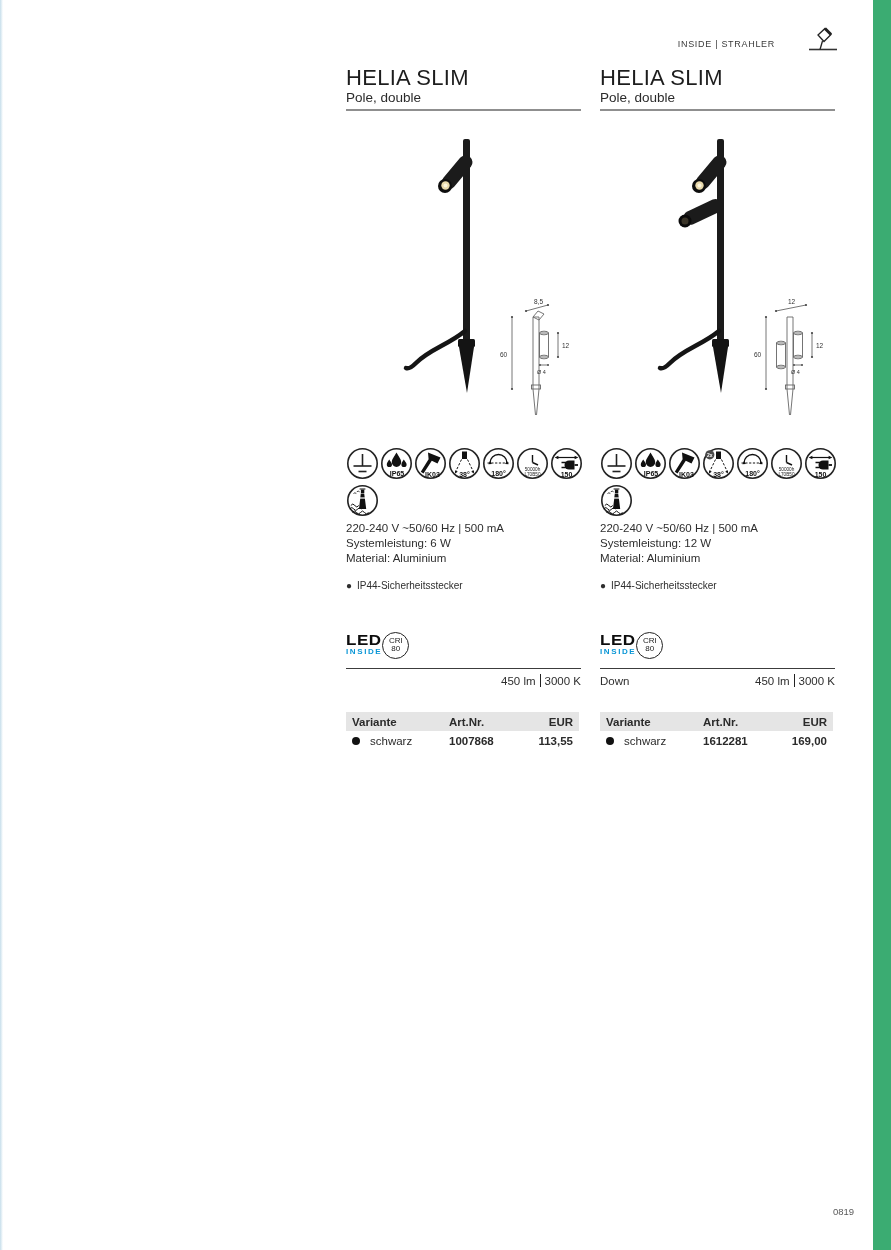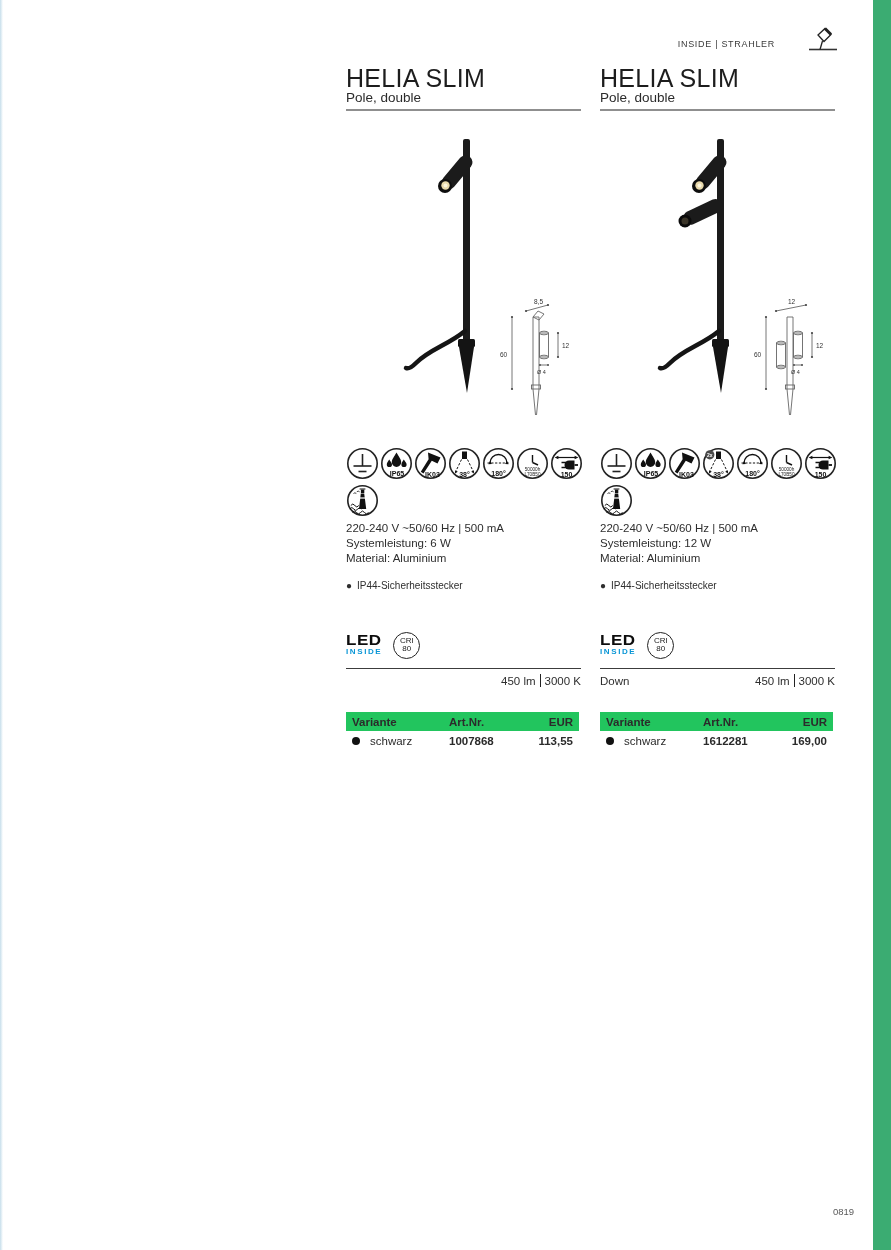--- a/index.html
+++ b/index.html
@@ -10,53 +10,53 @@
   .edge-left { position:absolute; left:0; top:0; width:3px; height:1250px;
                background:linear-gradient(to right,#c6deeb,#ffffff); }
   .cat-header { position:absolute; top:39px; right:116px; font-size:9px; letter-spacing:0.7px; color:#3a3a3a; }
   .cat-icon { position:absolute; top:26px; left:806px; }
   .page-num { position:absolute; top:1206px; left:833px; font-size:9.5px; color:#595959; }
 
   .col { position:absolute; top:68px; width:235px; }
   .col-left { left:346px; }
   .col-right { left:600px; }
 
-  .prod-title { font-size:25px; font-weight:400; letter-spacing:0.3px; color:#1d1d1d; line-height:20px; }
+  .prod-title { font-size:22px; font-weight:400; letter-spacing:0.3px; color:#1d1d1d; line-height:20px; }
   .prod-subtitle { font-size:13.5px; color:#2b2b2b; line-height:15px; margin-top:2px; }
   .title-rule { height:2px; background:#8f8f8f; margin-top:4px; }
 
   .photo-area { position:relative; height:336px; }
   .photo-svg { position:absolute; top:14px; left:48px; }
   .dim-svg { position:absolute; top:186px; left:150px; }
 
   .icon-row { display:flex; gap:1px; }
   .picto { width:33px; height:33px; flex:0 0 auto; }
   .picto text { font-family:"Liberation Sans", sans-serif; }
   .lh-row { margin-top:4px; }
 
   .specs { font-size:11.5px; line-height:15px; color:#2e2e2e; }
   .bullet-line { margin-top:14px; font-size:10px; line-height:12px; color:#2e2e2e; }
   .bullet-dot { display:inline-block; margin-right:5px; }
 
-  .badge-row { margin-top:39px; display:flex; align-items:center; gap:11px; height:28px; }
+  .badge-row { margin-top:39px; display:flex; align-items:center; height:28px; }
   .led-badge { display:flex; flex-direction:column; align-items:flex-start; }
   .led-top { font-weight:bold; font-size:17px; line-height:13px; letter-spacing:0.5px; color:#0d0d0d; transform:scaleY(0.88); }
   .led-bottom { font-weight:bold; font-size:8px; color:#0a96d6; letter-spacing:1.6px; line-height:10px; }
   .cri-badge { width:27px; height:27px; border:1.6px solid #222; border-radius:50%;
                display:flex; flex-direction:column; align-items:center; justify-content:center;
                font-size:8px; line-height:8px; color:#222; }
 
   .lumen-rule { height:1px; background:#3c3c3c; margin-top:9px; }
   .lumen-row { display:flex; justify-content:space-between; align-items:center; margin-top:4px;
                height:15px; font-size:11.5px; color:#2e2e2e; }
   .flux-group { display:flex; align-items:center; margin-left:auto; }
   .flux-sep { width:1px; height:13px; background:#222; margin:0 4px; }
 
   .price-table { margin-top:24px; width:233px; font-size:11.5px; }
-  .tbl-header { display:flex; align-items:center; background:#22c55e; font-weight:bold; height:19px; padding:0 6px; }
+  .tbl-header { display:flex; align-items:center; background:#e5e5e5; font-weight:bold; height:19px; padding:0 6px; }
   .tbl-row { display:flex; align-items:center; height:20px; padding:0 6px; }
   .c-var { flex:1; display:flex; align-items:center; }
   .c-art { width:72px; font-weight:bold; }
   .c-eur { width:52px; text-align:right; font-weight:bold; }
   .tbl-header .c-art, .tbl-header .c-eur { font-weight:bold; }
   .dot { width:8px; height:8px; border-radius:50%; background:#111; margin-right:10px; flex:0 0 auto; }
 </style>
 </head>
 <body>
 

